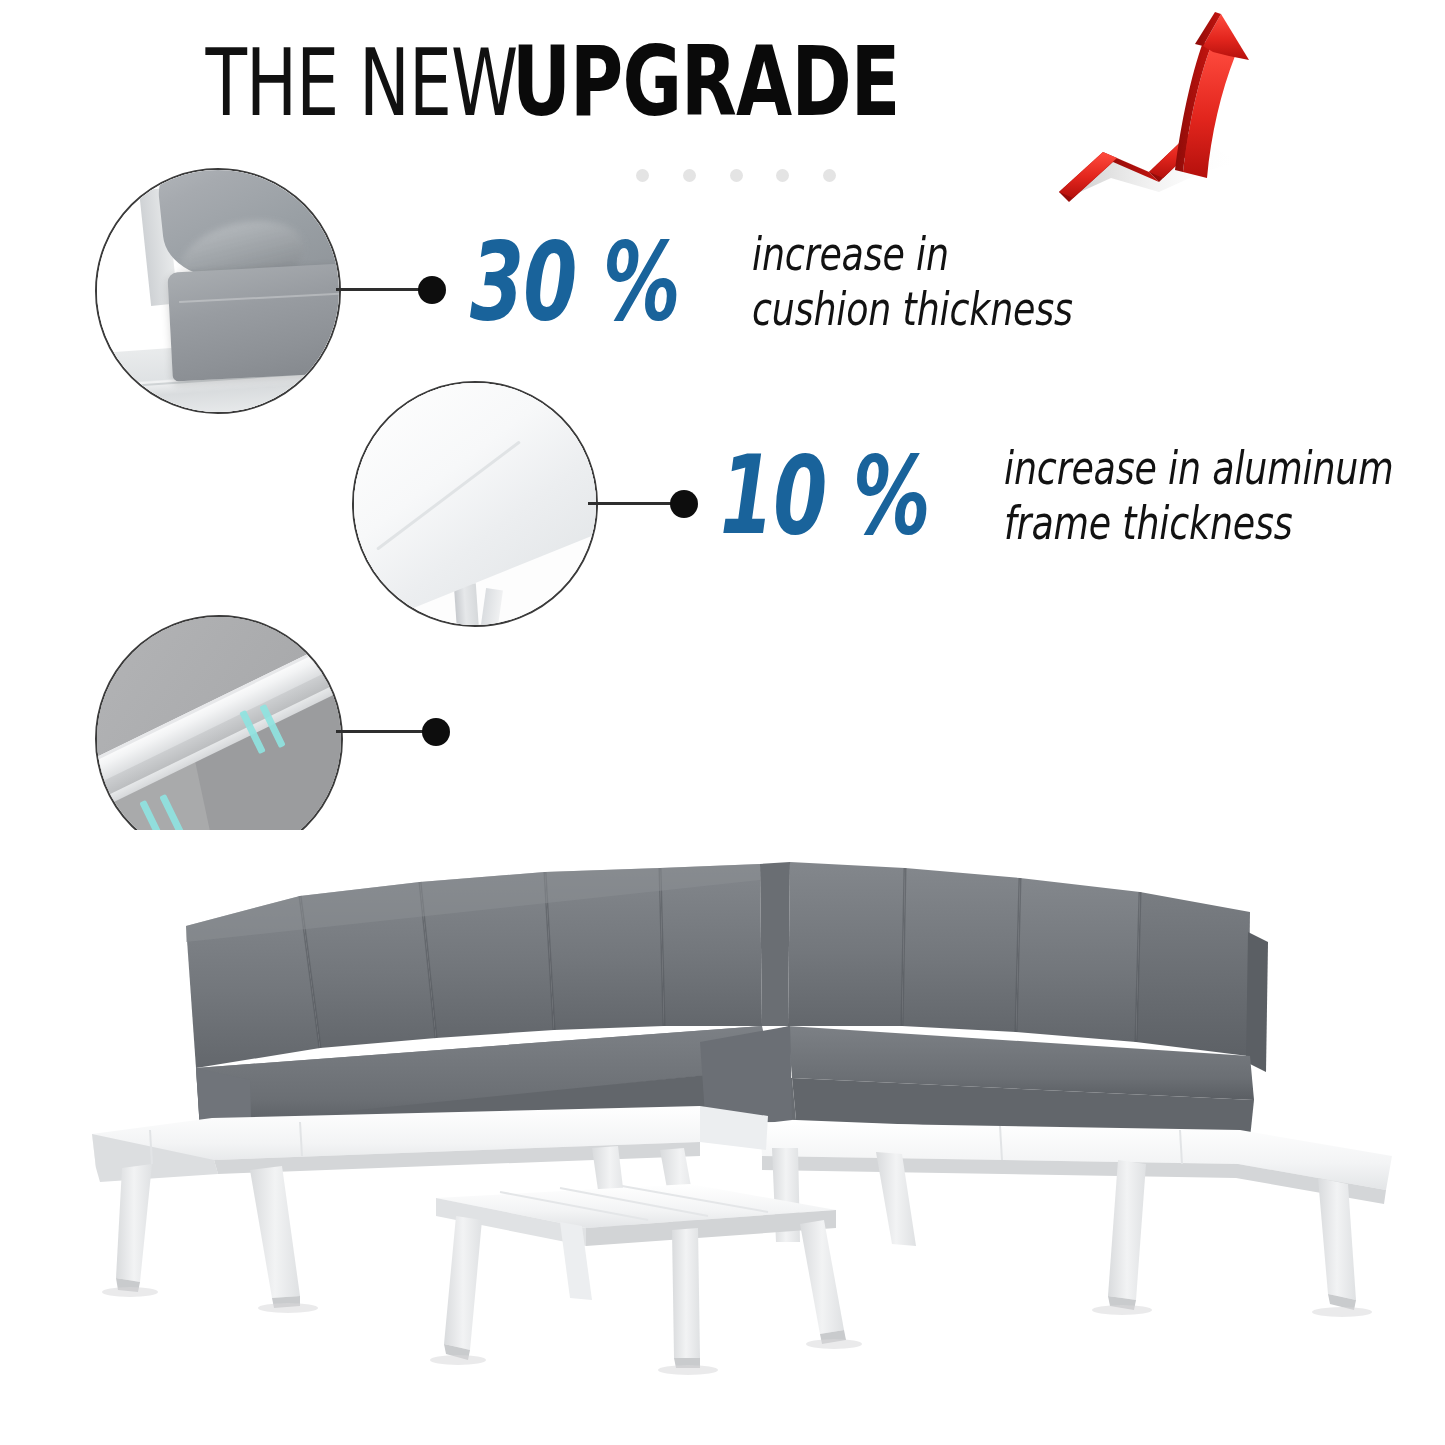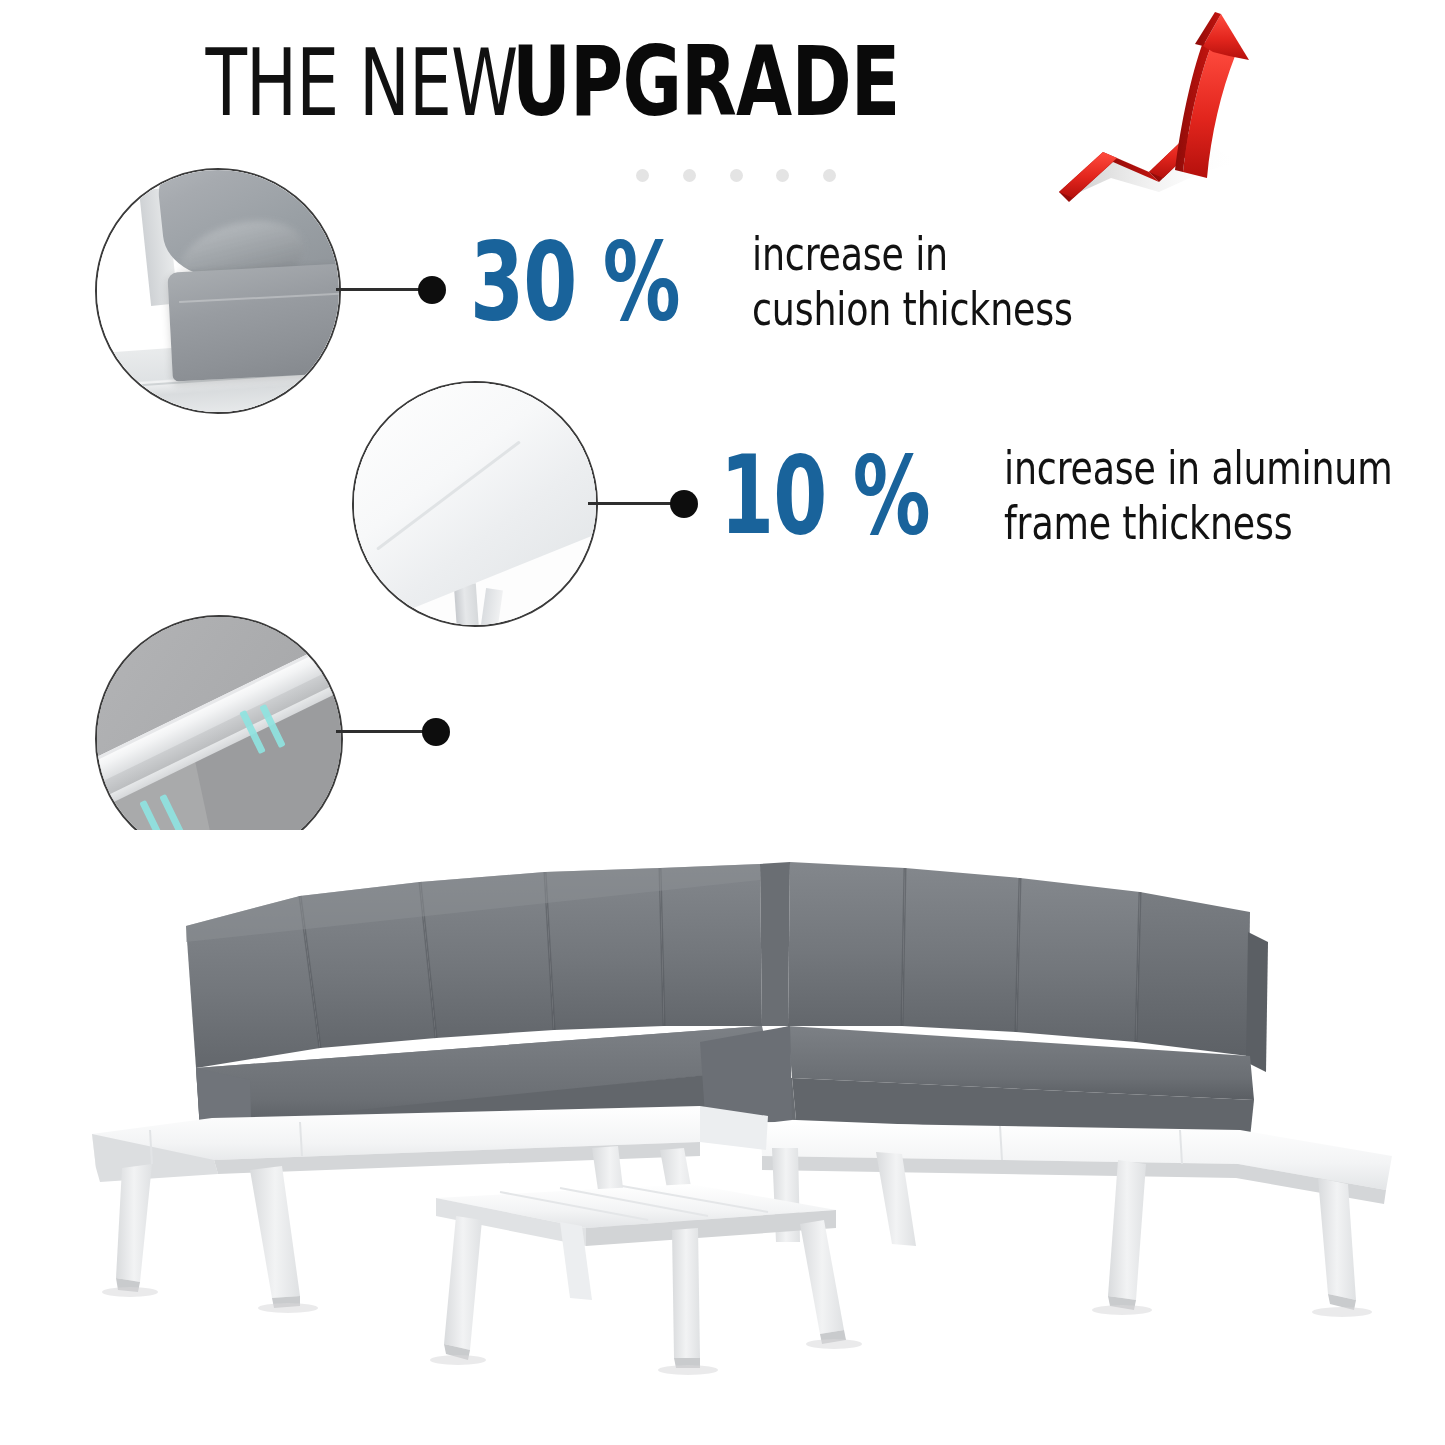--- a/index.html
+++ b/index.html
@@ -79,21 +79,21 @@
   .c3 .s1{left:152px;top:92px;transform:rotate(-26deg);}
   .c3 .s2{left:172px;top:86px;transform:rotate(-26deg);}
   .c3 .s3{left:52px;top:182px;transform:rotate(-26deg);}
   .c3 .s4{left:72px;top:176px;transform:rotate(-26deg);}
 
   
   .lead{position:absolute;height:3px;background:#2e2e2e;}
   .ldot{position:absolute;width:28px;height:28px;border-radius:50%;background:#0d0d0d;}
 
   
-  .feat{position:absolute;display:flex;align-items:center;white-space:nowrap;}
+  .feat{position:absolute;display:flex;align-items:center;white-space:nowrap;font-style:italic;}
   .big{font-family:"Liberation Sans Narrow","DejaVu Sans Condensed","Liberation Sans",sans-serif;
     font-weight:700;color:#19639b;line-height:.96;letter-spacing:-1px;
     transform:scaleX(.80);transform-origin:left center;display:inline-block;}
   .desc{font-family:"Liberation Sans Narrow","DejaVu Sans Condensed","Liberation Sans",sans-serif;
     font-weight:400;color:#121212;line-height:1.18;letter-spacing:-.2px;
     transform:scaleX(.86);transform-origin:left center;display:inline-block;}
   .desc span{display:block;}
 
   
   .photo{position:absolute;left:0;top:830px;width:1445px;height:615px;background:#fff;overflow:hidden;}

